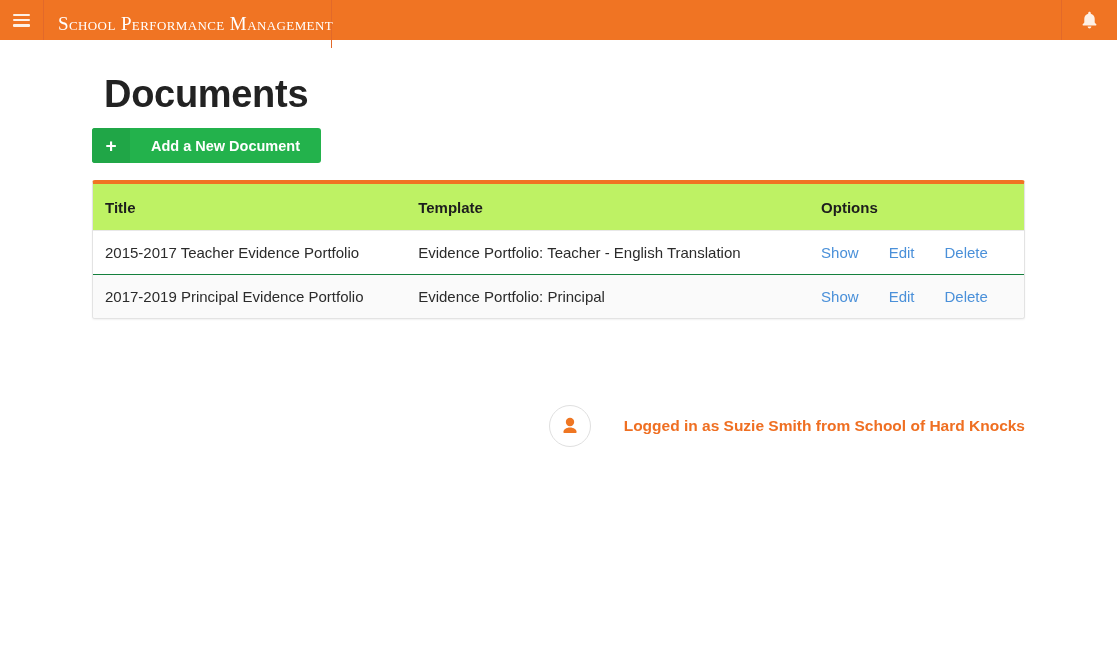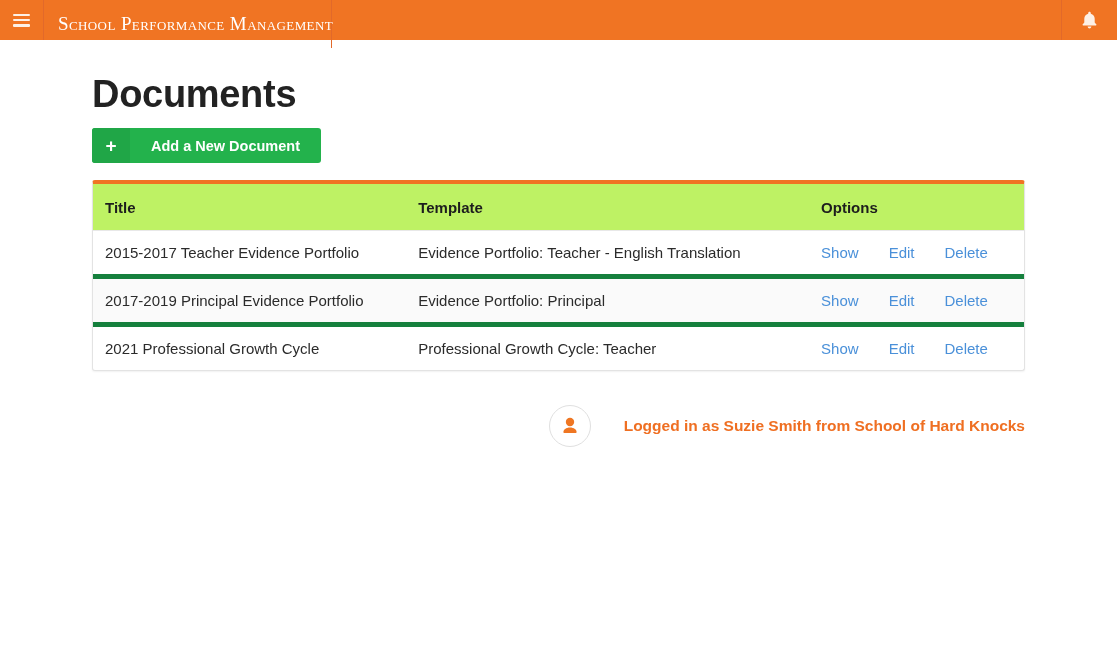--- a/index.html
+++ b/index.html
@@ -79,21 +79,21 @@
 
   
   .page {
     position: absolute;
     top: 40px; left: 0;
     width: 1117px;
   }
 
   .page-title {
     position: absolute;
-    left: 92px;
+    left: 104px;
     top: 33px;
     font-size: 38px;
     font-weight: bold;
     color: #222222;
     letter-spacing: -0.3px;
   }
 
   
   .add-btn {
     position: absolute;
@@ -156,21 +156,21 @@
     font-weight: bold;
     color: #1d1d1d;
     padding: 15px 0 14px 0;
     border-bottom: 1px solid #e8e8e8;
   }
 
   tbody td {
     font-size: 15px;
     color: #2b2b2b;
     padding: 13px 0 13px 0;
-    border-bottom: 5px solid #15803d;
+    border-bottom: 1px solid #15803d;
     vertical-align: middle;
   }
   tbody tr:nth-child(even) td { background: #fafafa; }
   tbody tr:last-child td { border-bottom: none; }
 
   .col-title   { width: 326px; padding-left: 12px !important; }
   .col-template{ width: 404px; }
   .col-options { width: 203px; }
 
   td.col-title { padding-left: 12px !important; }
@@ -282,31 +282,20 @@
           <td class="col-template">Evidence Portfolio: Principal</td>
           <td class="col-options">
             <span class="opt-links">
               <a>Show</a>
               <a>Edit</a>
               <a>Delete</a>
             </span>
           </td>
         </tr>
 
-        <tr>
-          <td class="col-title">2021 Professional Growth Cycle</td>
-          <td class="col-template">Professional Growth Cycle: Teacher</td>
-          <td class="col-options">
-            <span class="opt-links">
-              <a>Show</a>
-              <a>Edit</a>
-              <a>Delete</a>
-            </span>
-          </td>
-        </tr>
 
 
       </tbody>
     </table>
   </div>
 
   <div class="login-status">
     <span class="avatar">
       <svg width="22" height="22" viewBox="0 0 22 22">
         <circle cx="11" cy="7" r="4.2" fill="#ef7622"></circle>

